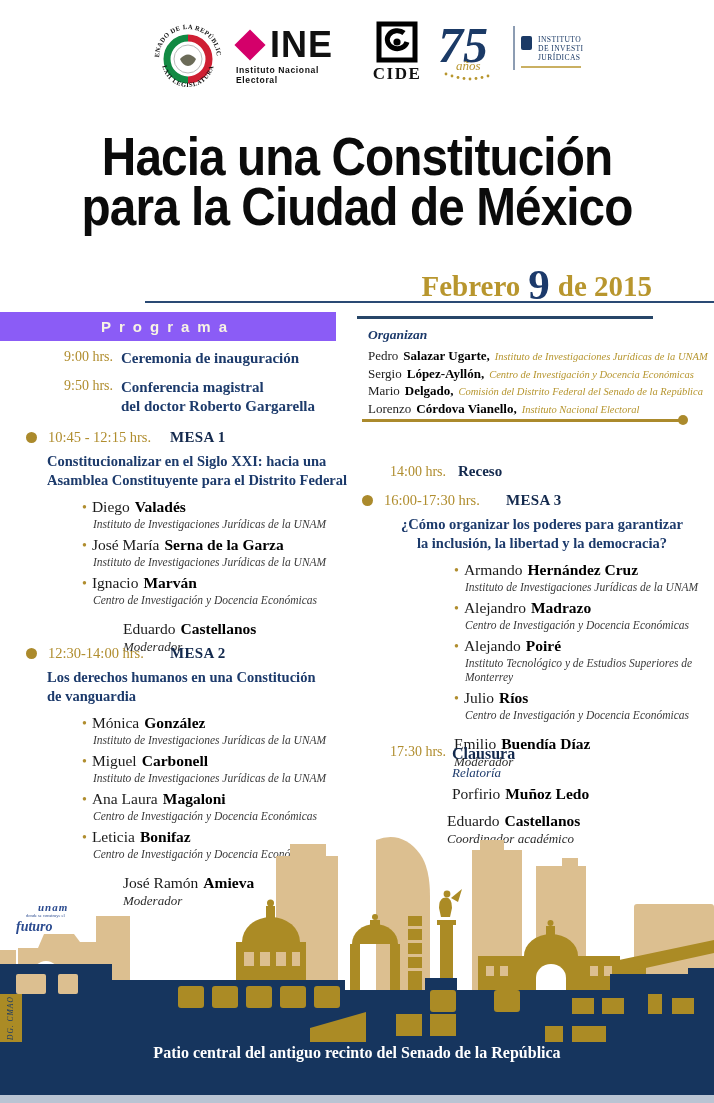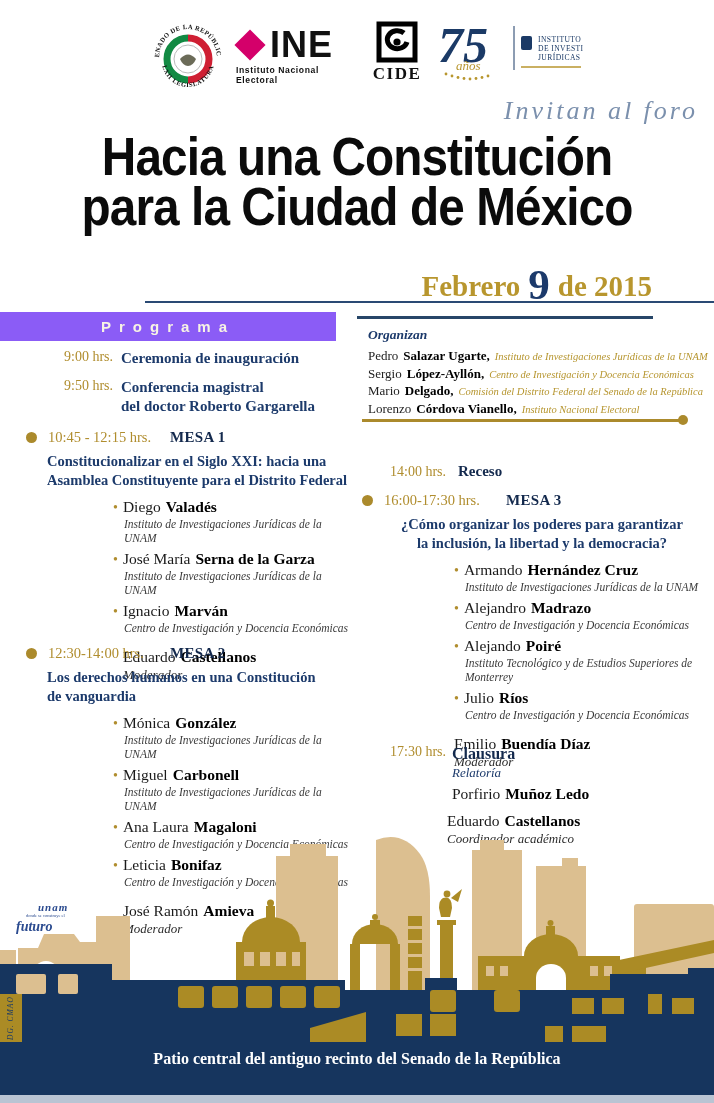--- a/index.html
+++ b/index.html
@@ -41,21 +41,21 @@
   .navy-bold{color:#1c3a6b;font-weight:bold;}
   .item-row{display:flex;gap:8px;}
   .item-row .time{width:56px;text-align:right;flex:none;}
   .item-label{font-weight:bold;font-size:15px;color:#1c3a6b;line-height:19px;white-space:pre-line;}
   .mesa-head{display:flex;align-items:center;}
   .mesa-bullet{width:11px;height:11px;border-radius:50%;background:#ab8a2c;flex:none;margin-right:11px;}
   .mesa-time{width:122px;flex:none;font-size:14.5px;color:#b08d2e;}
   .mesa-name{font-weight:bold;font-size:15px;color:#13294d;letter-spacing:.3px;}
   .mesa-title{margin:6px 0 8px 21px;font-weight:bold;font-size:14.5px;line-height:19px;color:#1c3a6b;white-space:pre-line;}
   .mesa3 .mesa-title{margin-left:14px;width:332px;text-align:center;}
-  .speakers{margin-left:87px;}
+  .speakers{margin-left:56px;}
   .mesa3 .speakers{margin-left:92px;}
   .speaker{margin-bottom:5px;}
   .spk-name{font-size:15.5px;color:#1a1a1a;line-height:18px;}
   .spk-bullet{color:#b08d2e;margin-right:5px;font-size:14px;}
   .pre{margin-right:5px;text-align:right;}
   .bold{font-weight:bold;color:#000;}
   .spk-aff{font-style:italic;font-size:11.5px;color:#3b3b3b;line-height:14px;margin-left:11px;}
   .moderator{margin:13px 0 0 97px;}
   .mesa3 .moderator{margin-left:92px;}
   .mod-role{font-style:italic;font-size:13px;color:#2c2c2c;line-height:17px;}
@@ -76,21 +76,21 @@
 
   
   .skyline{top:828px;left:0;}
   .unam-logo{top:902px;left:16px;color:#2a4a8f;line-height:1;}
   .unam-l1{font-weight:bold;font-style:italic;font-size:11px;letter-spacing:1px;margin-left:22px;}
   .unam-l2{font-size:4.5px;margin-left:10px;margin-top:1px;}
   .unam-l3{font-weight:bold;font-style:italic;font-size:14px;margin-top:1px;}
   .credit{top:994px;left:6px;height:46px;writing-mode:vertical-rl;transform:rotate(180deg);
       font-style:italic;font-size:7.5px;letter-spacing:1px;color:#1b3a66;}
   .footer{top:1042px;left:0;width:714px;height:53px;background:#16355e;text-align:center;}
-  .footer-1{margin-top:6px;font-weight:bold;font-size:16px;color:#ffffff;line-height:22px;}
+  .footer-1{margin-top:0;font-weight:bold;font-size:16px;color:#ffffff;line-height:22px;}
   .footer-2{font-style:italic;font-size:13.5px;color:#e4e9f2;line-height:18px;}
   .bottom-strip{top:1095px;left:0;width:714px;height:8px;background:#b9c4d3;}
 </style>
 </head>
 <body>
 
 <div class="poster">
 
   <div class="abs logo-row" style="top:12px;left:0;width:714px;height:78px;">
 
@@ -143,21 +143,20 @@
       </g>
       <line x1="76" y1="10" x2="76" y2="54" stroke="#1b3a66" stroke-width="1"></line>
       <rect x="83" y="20" width="11" height="14" rx="2" fill="#1b3a66"></rect>
       <text x="100" y="26" font-family="Liberation Serif, serif" font-size="7.6" fill="#1b3a66" letter-spacing="0.4">INSTITUTO</text>
       <text x="100" y="35" font-family="Liberation Serif, serif" font-size="7.6" fill="#1b3a66" letter-spacing="0.4">DE INVESTIGACIONES</text>
       <text x="100" y="44" font-family="Liberation Serif, serif" font-size="7.6" fill="#1b3a66" letter-spacing="0.4">JURÍDICAS</text>
       <line x1="83" y1="51" x2="143" y2="51" stroke="#b8962e" stroke-width="1.4"></line>
     </svg>
   </div>
 
-  <div class="abs kicker">Invitan al foro</div>
   <div class="abs main-title">Hacia una Constitución
 para la Ciudad de México</div>
   <div class="abs date-line">
     <span class="date-pre">Febrero</span>
     <span class="date-day">9</span>
     <span class="date-post">de 2015</span>
   </div>
 
   <div class="abs thin-rule"></div>
   <div class="abs programa-bar">Programa</div>

